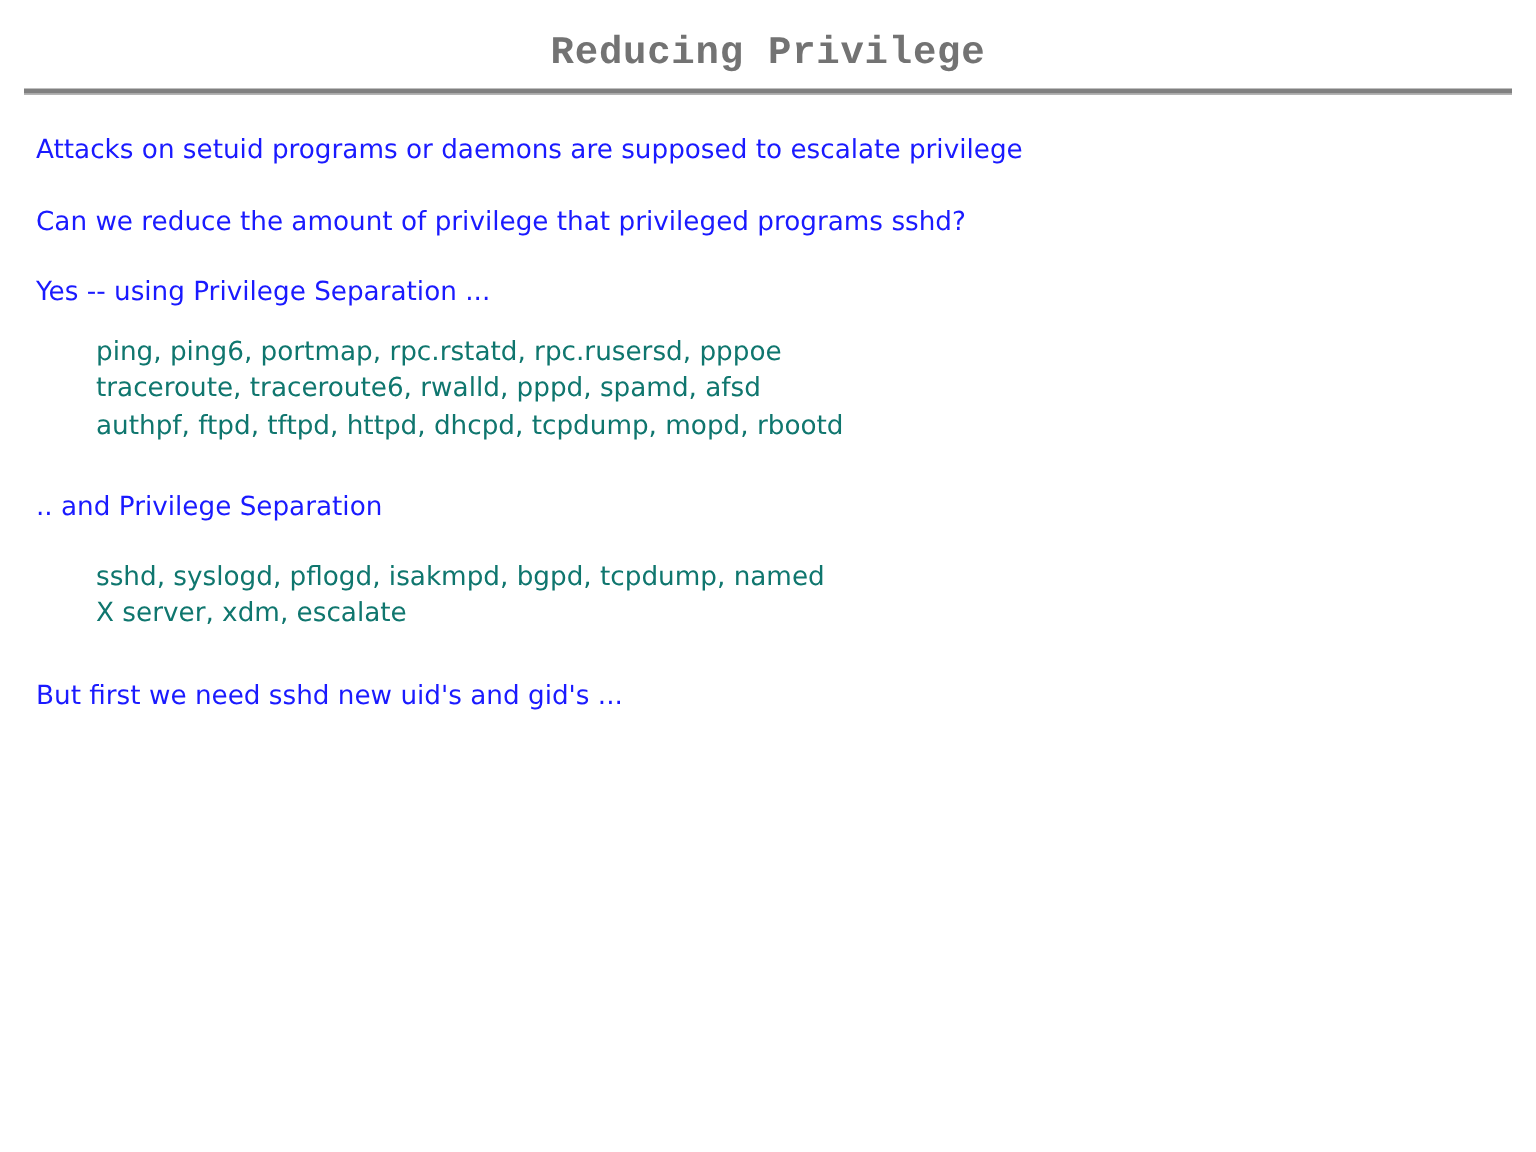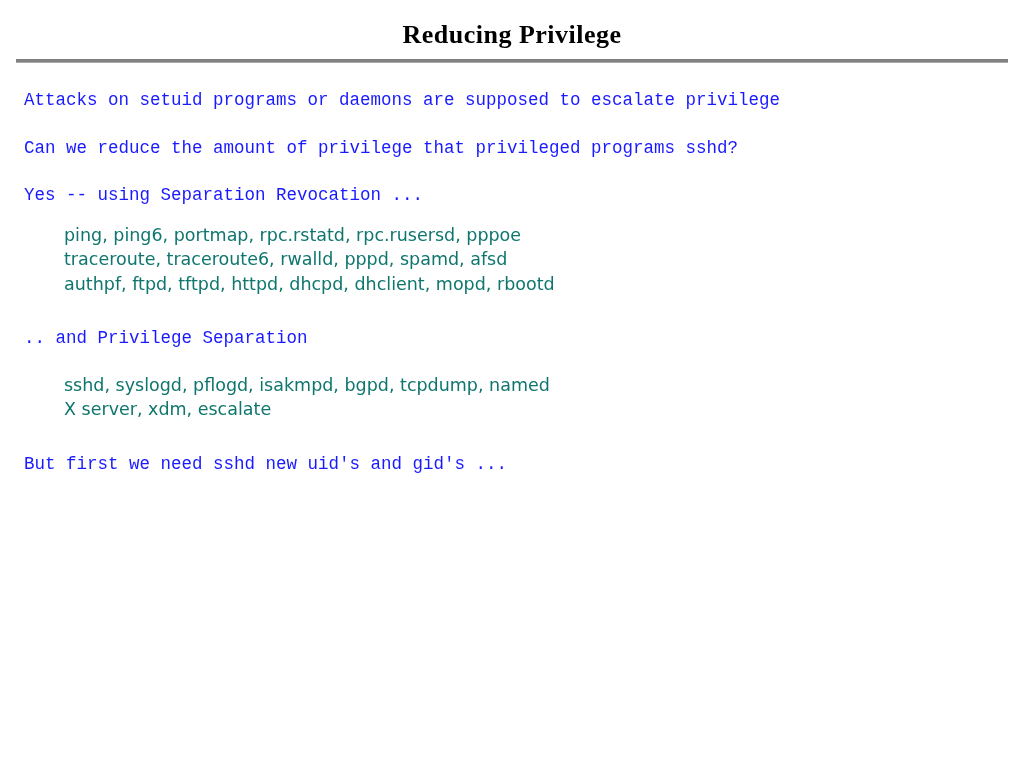--- a/index.html
+++ b/index.html
@@ -14,24 +14,24 @@
     overflow: hidden;
   }
   .slide {
     position: relative;
     width: 1024px;
     height: 768px;
     box-sizing: border-box;
   }
   .slide-title {
     text-align: center;
-    font-family: Liberation Serif, serif;
+    font-family: Liberation Mono, monospace;
     font-weight: bold;
     font-size: 26px;
-    color: #000000;
+    color: #737373;
     letter-spacing: 0.5px;
     padding-top: 20px;
   }
   .title-rule {
     margin: 9px 16px 0 16px;
     height: 3px;
     background: #808080;
     border-bottom: 1px solid #aaaaaa;
   }
   .body {
@@ -40,21 +40,20 @@
     left: 0;
     right: 0;
   }
   .line {
     font-size: 17.5px;
     line-height: 1.0;
     white-space: pre;
   }
   .blue {
     color: #1a1aff;
-    font-family: Liberation Mono, monospace;
   }
   .green {
     color: #0f766e;
   }
   .lvl1 {
     margin-left: 24px;
   }
   .lvl2 {
     margin-left: 64px;
   }
@@ -71,28 +70,28 @@
   <div class="title-rule"></div>
 
   <div class="body">
 
     <div class="line lvl1 blue">Attacks on setuid programs or daemons are supposed to escalate privilege</div>
     <div class="gap-lg"></div>
 
     <div class="line lvl1 blue">Can we reduce the amount of privilege that privileged programs sshd?</div>
     <div class="gap-lg"></div>
 
-    <div class="line lvl1 blue">Yes -- using Separation Revocation ...</div>
+    <div class="line lvl1 blue">Yes -- using Privilege Separation ...</div>
     <div class="block-gap"></div>
 
     <div class="line lvl2 green">ping, ping6, portmap, rpc.rstatd, rpc.rusersd, pppoe</div>
     <div class="gap-sm"></div>
     <div class="line lvl2 green">traceroute, traceroute6, rwalld, pppd, spamd, afsd</div>
     <div class="gap-sm"></div>
-    <div class="line lvl2 green">authpf, ftpd, tftpd, httpd, dhcpd, dhclient, mopd, rbootd</div>
+    <div class="line lvl2 green">authpf, ftpd, tftpd, httpd, dhcpd, tcpdump, mopd, rbootd</div>
 
     <div class="gap-lg"></div>
     <div class="gap-sm"></div>
 
     <div class="line lvl1 blue">.. and Privilege Separation</div>
     <div class="block-gap"></div>
     <div class="gap-sm"></div>
 
     <div class="line lvl2 green">sshd, syslogd, pflogd, isakmpd, bgpd, tcpdump, named</div>
     <div class="gap-sm"></div>

